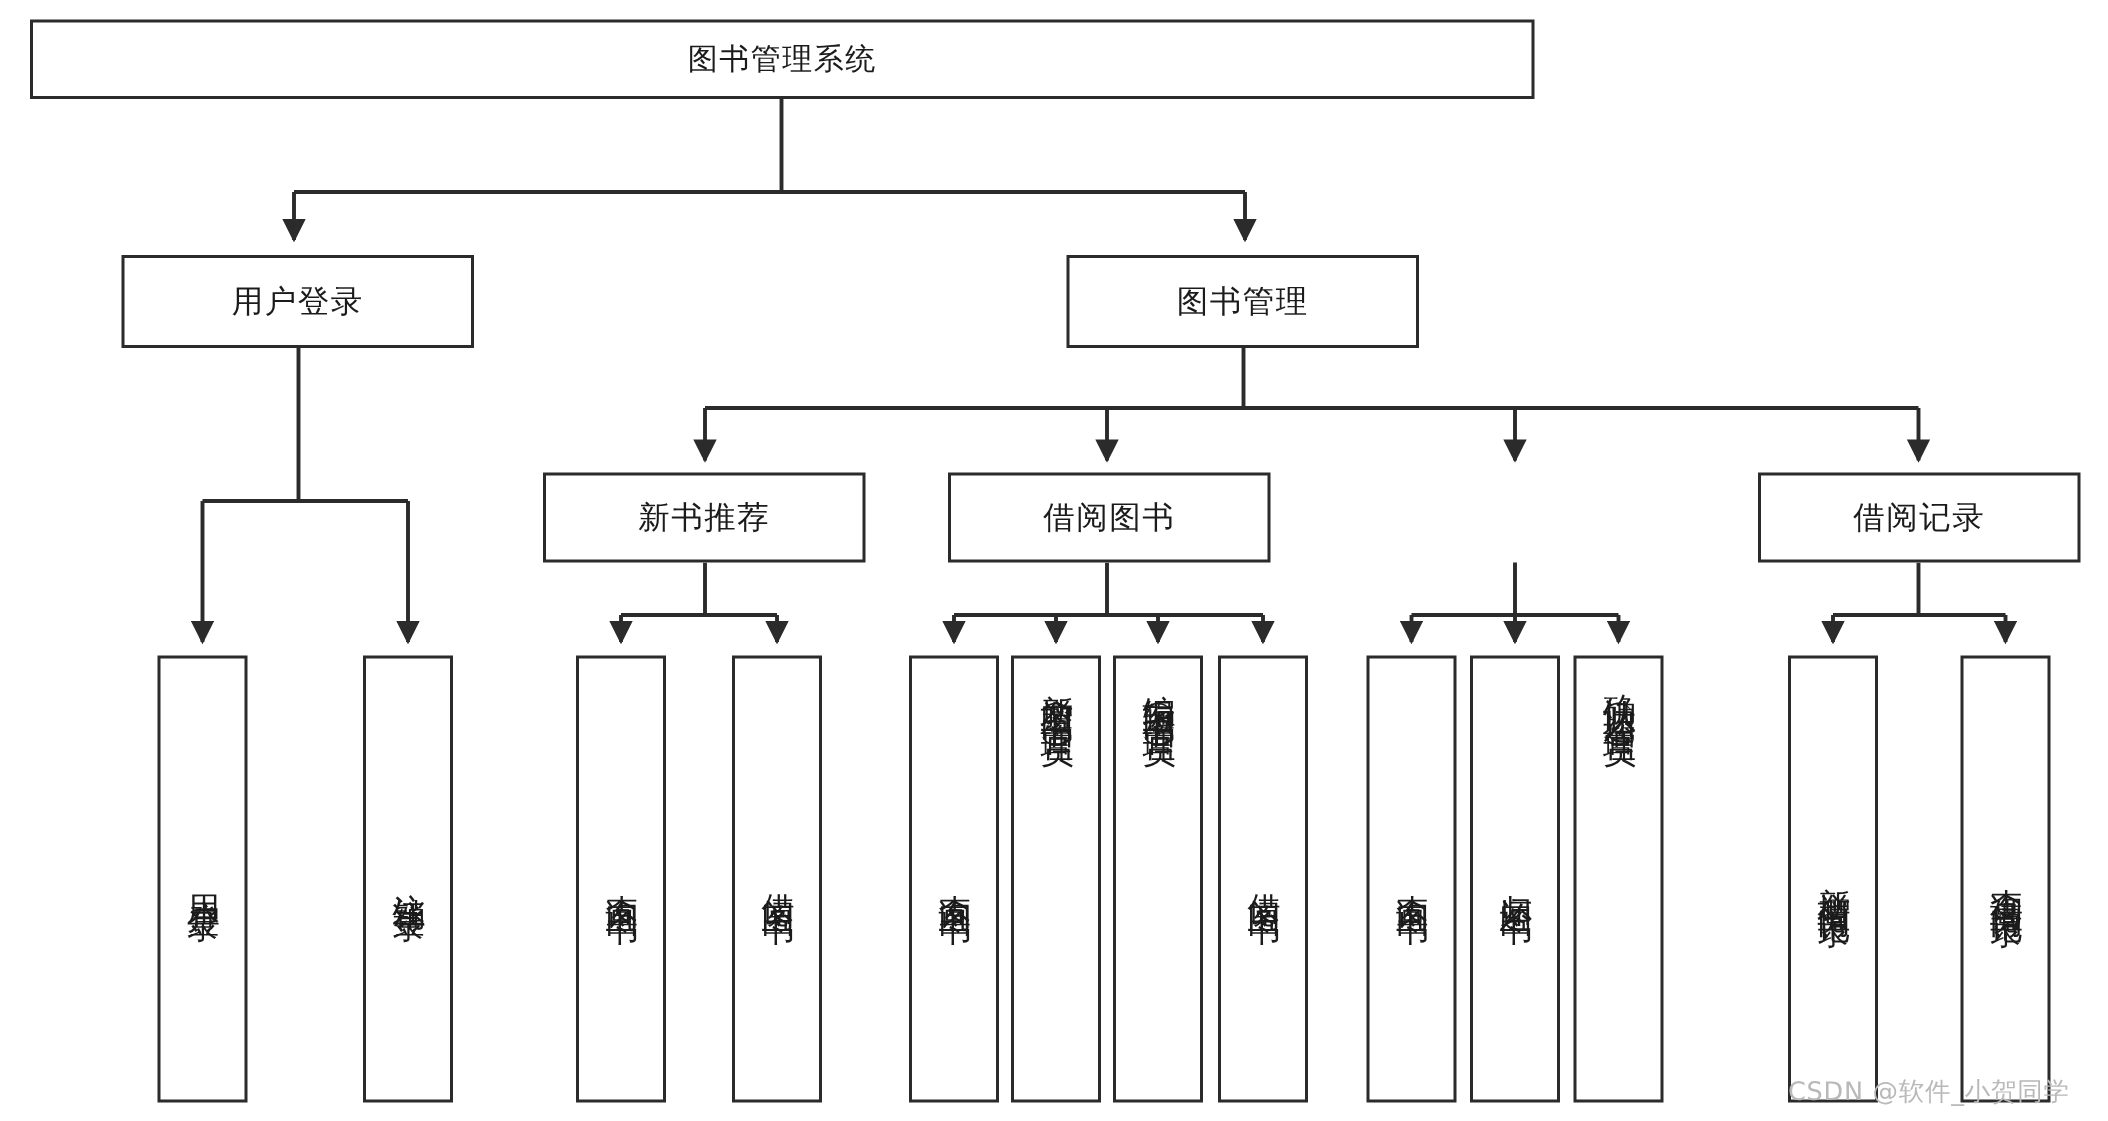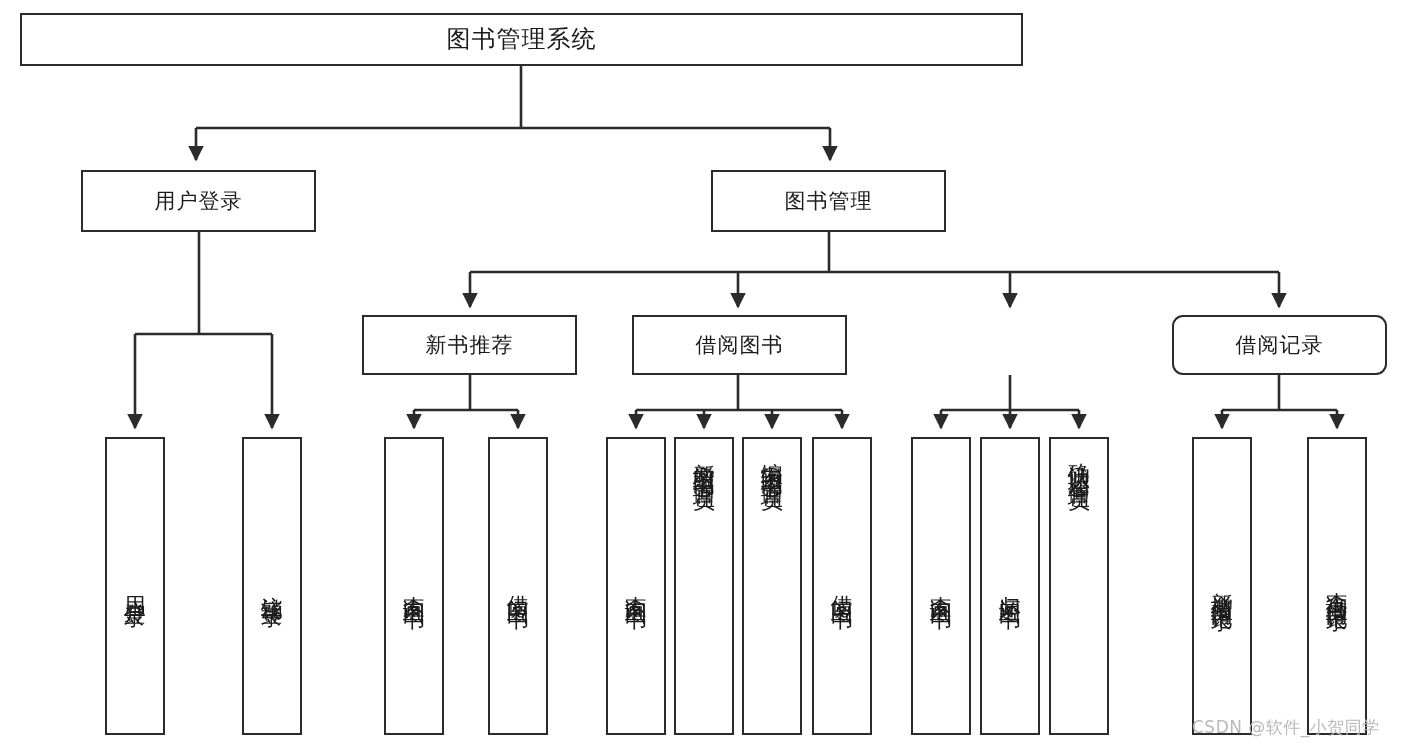--- a/index.html
+++ b/index.html
@@ -41,21 +41,21 @@
     display: block;
     line-height: 1.18;
     text-align: center;
     white-space: pre;
   }
   .node.horiz .lbl {
     font-size: 21px;
     letter-spacing: 1px;
   }
   .node.root .lbl {
-    font-size: 24px;
+    font-size: 20px;
     letter-spacing: 1px;
   }
   
   .node.vert {
     align-items: flex-start;
     padding-top: 6px;
   }
   .node.vert .lbl {
     writing-mode: vertical-rl;
     text-orientation: upright;
@@ -143,21 +143,21 @@
   <div class="node horiz" style="left:711px; top:170px; width:235px; height:62px;">
     <span class="lbl">图书管理</span>
   </div>
 
   <div class="node horiz" style="left:362px; top:315px; width:215px; height:60px;">
     <span class="lbl">新书推荐</span>
   </div>
   <div class="node horiz" style="left:632px; top:315px; width:215px; height:60px;">
     <span class="lbl">借阅图书</span>
   </div>
-  <div class="node horiz" style="left:1172px; top:315px; width:215px; height:60px;border-radius:11px;">
+  <div class="node horiz" style="left:1172px; top:315px; width:215px; height:60px;">
     <span class="lbl">借阅记录</span>
   </div>
 
   <div class="node vert mid" style="left:105px; top:437px; width:60px; height:298px;">
     <span class="lbl">用户登录</span>
   </div>
   <div class="node vert mid" style="left:242px; top:437px; width:60px; height:298px;">
     <span class="lbl">注销登录</span>
   </div>
 

